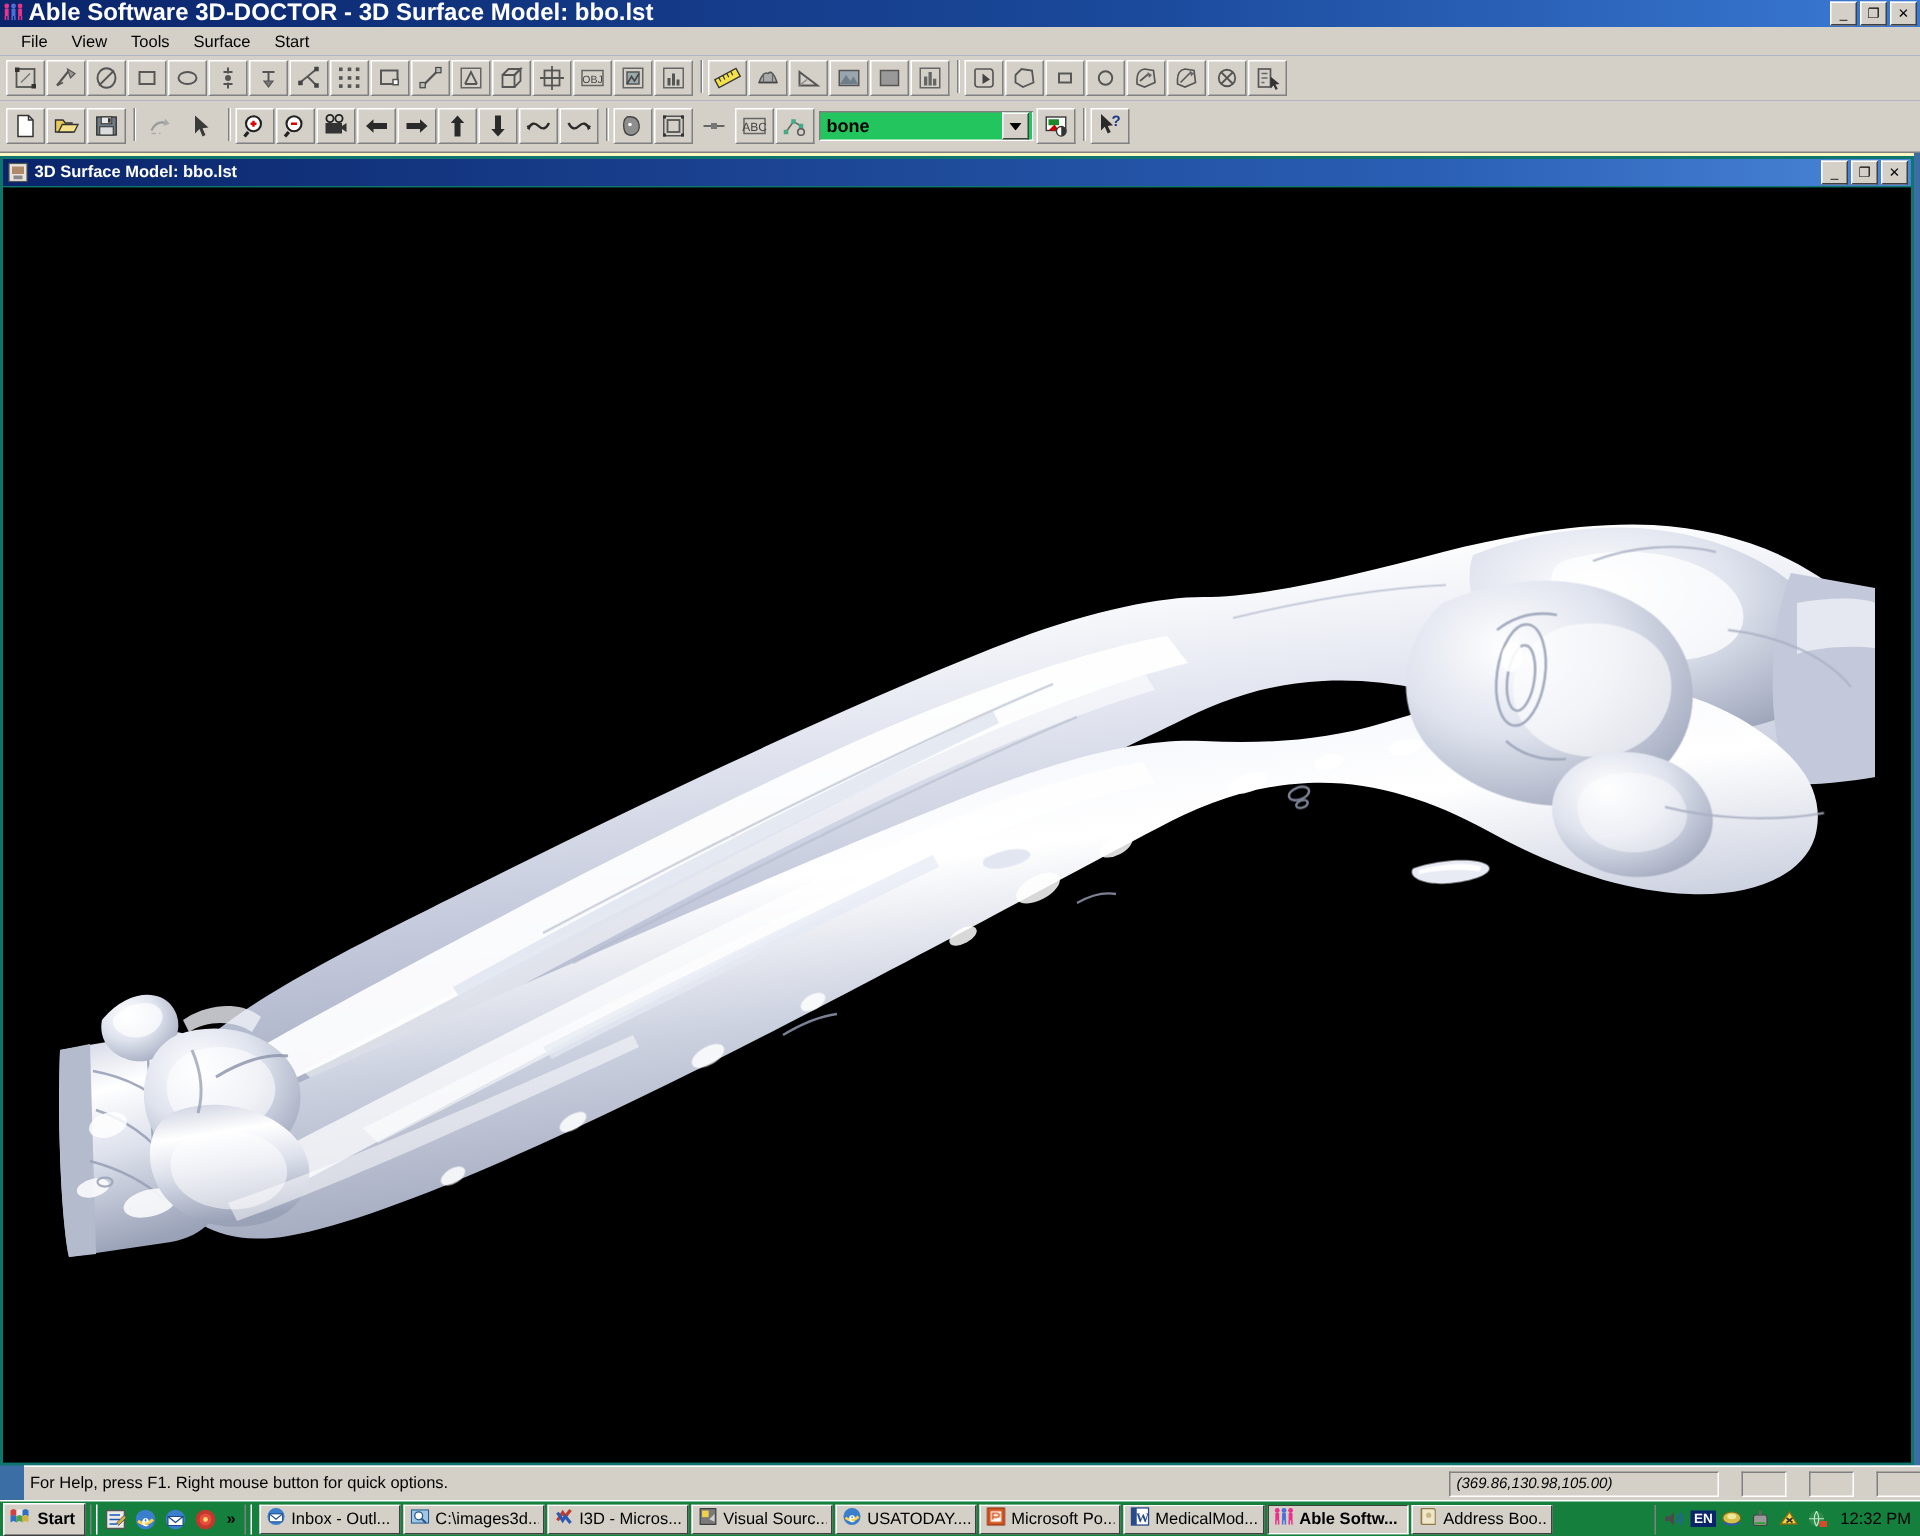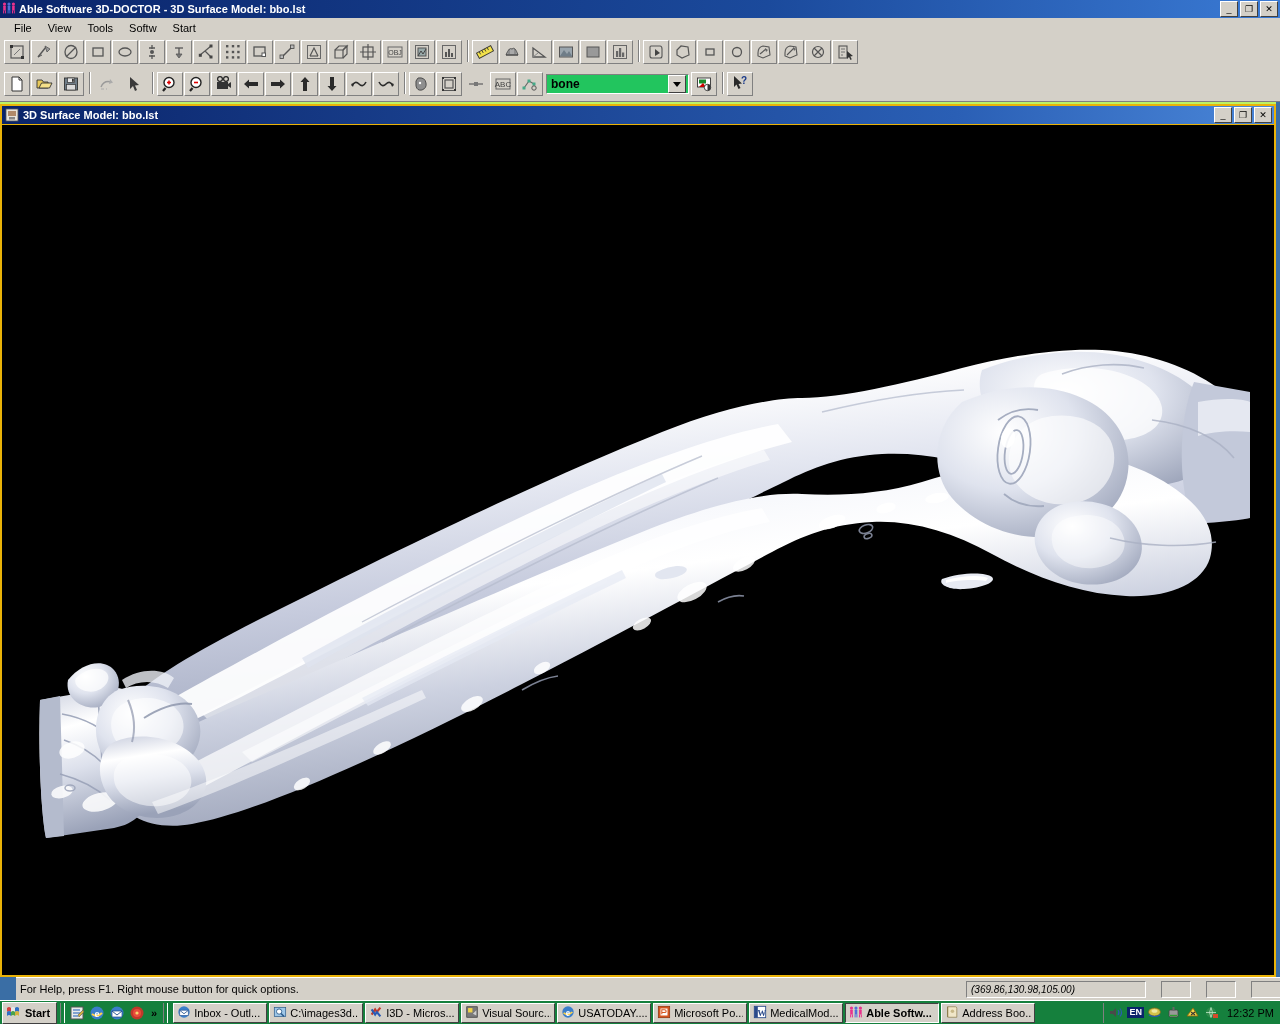--- a/index.html
+++ b/index.html
@@ -12,21 +12,21 @@
   }
   .app{position:absolute;left:0;top:0;width:1280px;height:1024px;}
 
   
   .titlebar{
     position:absolute;left:0;top:0;width:1280px;height:18px;
     background:linear-gradient(to right,#0a246a 0%,#1b4a9c 60%,#3a7ad4 100%);
     display:flex;align-items:center;color:#fff;
   }
   .titlebar .tb-icon{width:14px;height:14px;margin:0 3px 0 2px;position:relative;}
-  .titlebar .tb-text{font-weight:bold;font-size:11px;letter-spacing:0px;white-space:nowrap;}
+  .titlebar .tb-text{font-weight:bold;font-size:16px;letter-spacing:0px;white-space:nowrap;}
   .tb-btns{margin-left:auto;display:flex;gap:2px;padding-right:2px;}
   .tb-btn{
     width:16px;height:14px;background:#d4d0c8;
     border-top:1px solid #fff;border-left:1px solid #fff;
     border-right:1px solid #404040;border-bottom:1px solid #404040;
     display:flex;align-items:center;justify-content:center;
     font-size:9px;color:#000;line-height:1;font-family:"Liberation Sans",sans-serif;
   }
 
   
@@ -78,22 +78,22 @@
   .combo .carrow{
     width:16px;height:16px;margin-right:2px;background:#d4d0c8;
     border-top:1px solid #fff;border-left:1px solid #fff;
     border-right:1px solid #404040;border-bottom:1px solid #404040;
     display:flex;align-items:center;justify-content:center;
   }
 
   
   .mdi{
     position:absolute;left:0;top:102px;width:1276px;height:875px;
-    background:#eab308;
-    border-top:2px solid #bef264;
+    background:#0f766e;
+    border-top:2px solid #fef9c3;
     box-sizing:border-box;
   }
   .mdi-title{
     position:absolute;left:2px;top:2px;width:1272px;height:18px;
     background:linear-gradient(to right,#0a246a 0%,#2a5fb5 75%,#4a86d8 100%);
     display:flex;align-items:center;color:#fff;
   }
   .mdi-title .mt-icon{width:14px;height:14px;margin:0 4px 0 3px;}
   .mdi-title .mt-text{font-weight:bold;font-size:11px;}
   .mdi-btns{margin-left:auto;display:flex;gap:2px;padding-right:2px;}
@@ -200,21 +200,21 @@
       <span class="tb-btn">_</span>
       <span class="tb-btn">❐</span>
       <span class="tb-btn">✕</span>
     </span>
   </div>
 
   <div class="menubar">
     <span class="mi">File</span>
     <span class="mi">View</span>
     <span class="mi">Tools</span>
-    <span class="mi">Softw</span>
+    <span class="mi">Surface</span>
     <span class="mi">Start</span>
   </div>
 
   <div class="toolbar tb1">
 
     <div class="tbtn raised">
       <svg width="18" height="18" viewBox="0 0 18 18">
           <rect x="3" y="3" width="12" height="12" fill="none" stroke="#555" stroke-width="1.2"></rect>
           <rect x="2" y="2" width="3" height="3" fill="#333"></rect>
           <rect x="13" y="13" width="3" height="3" fill="#333"></rect>

